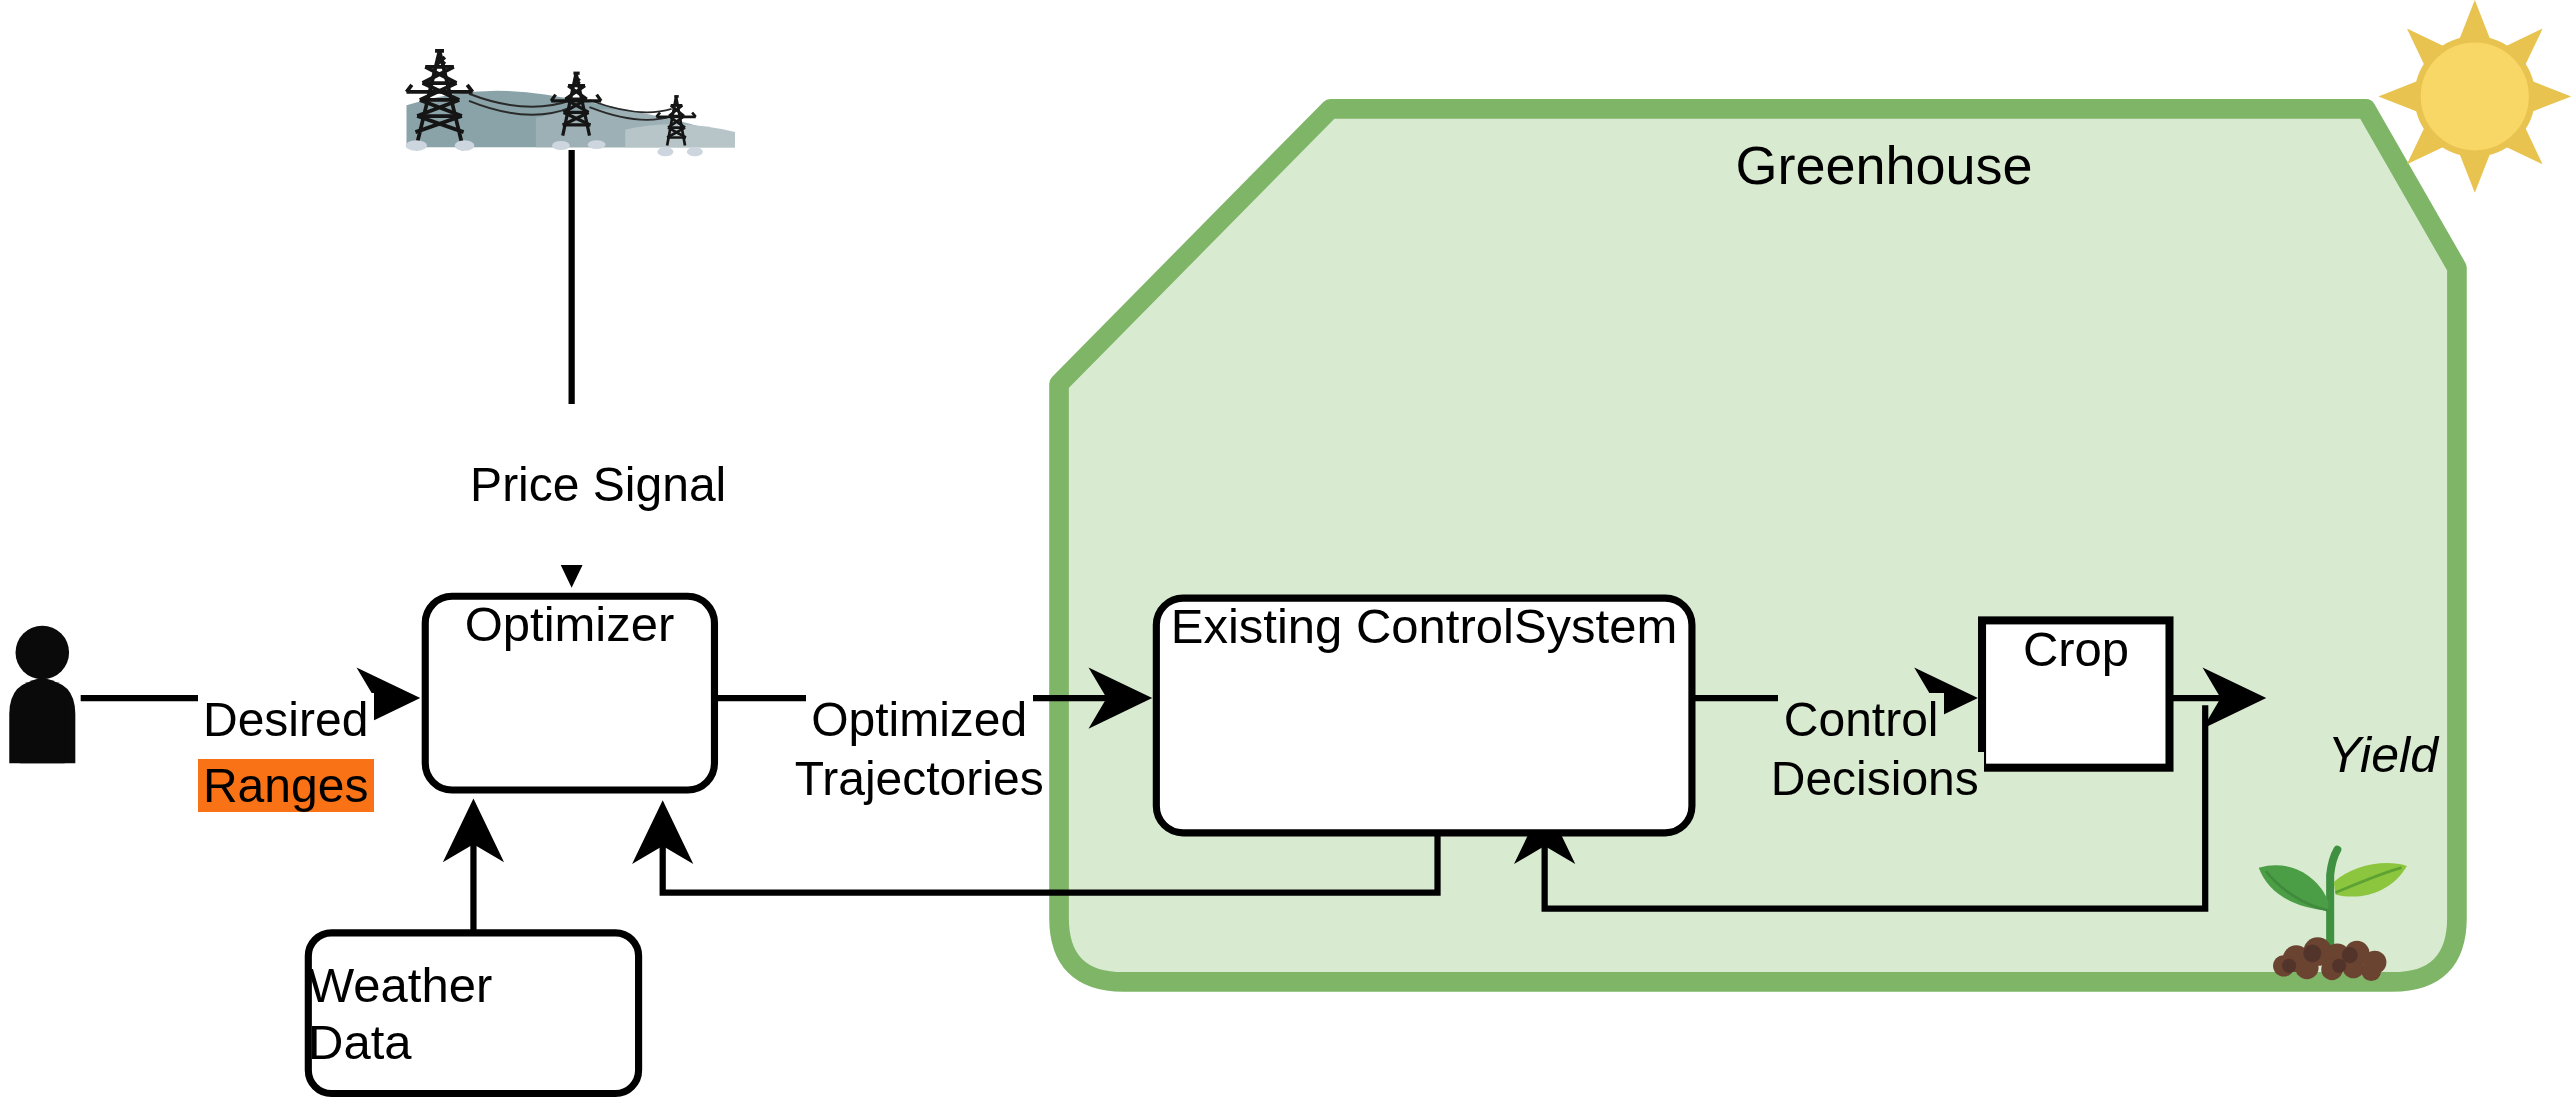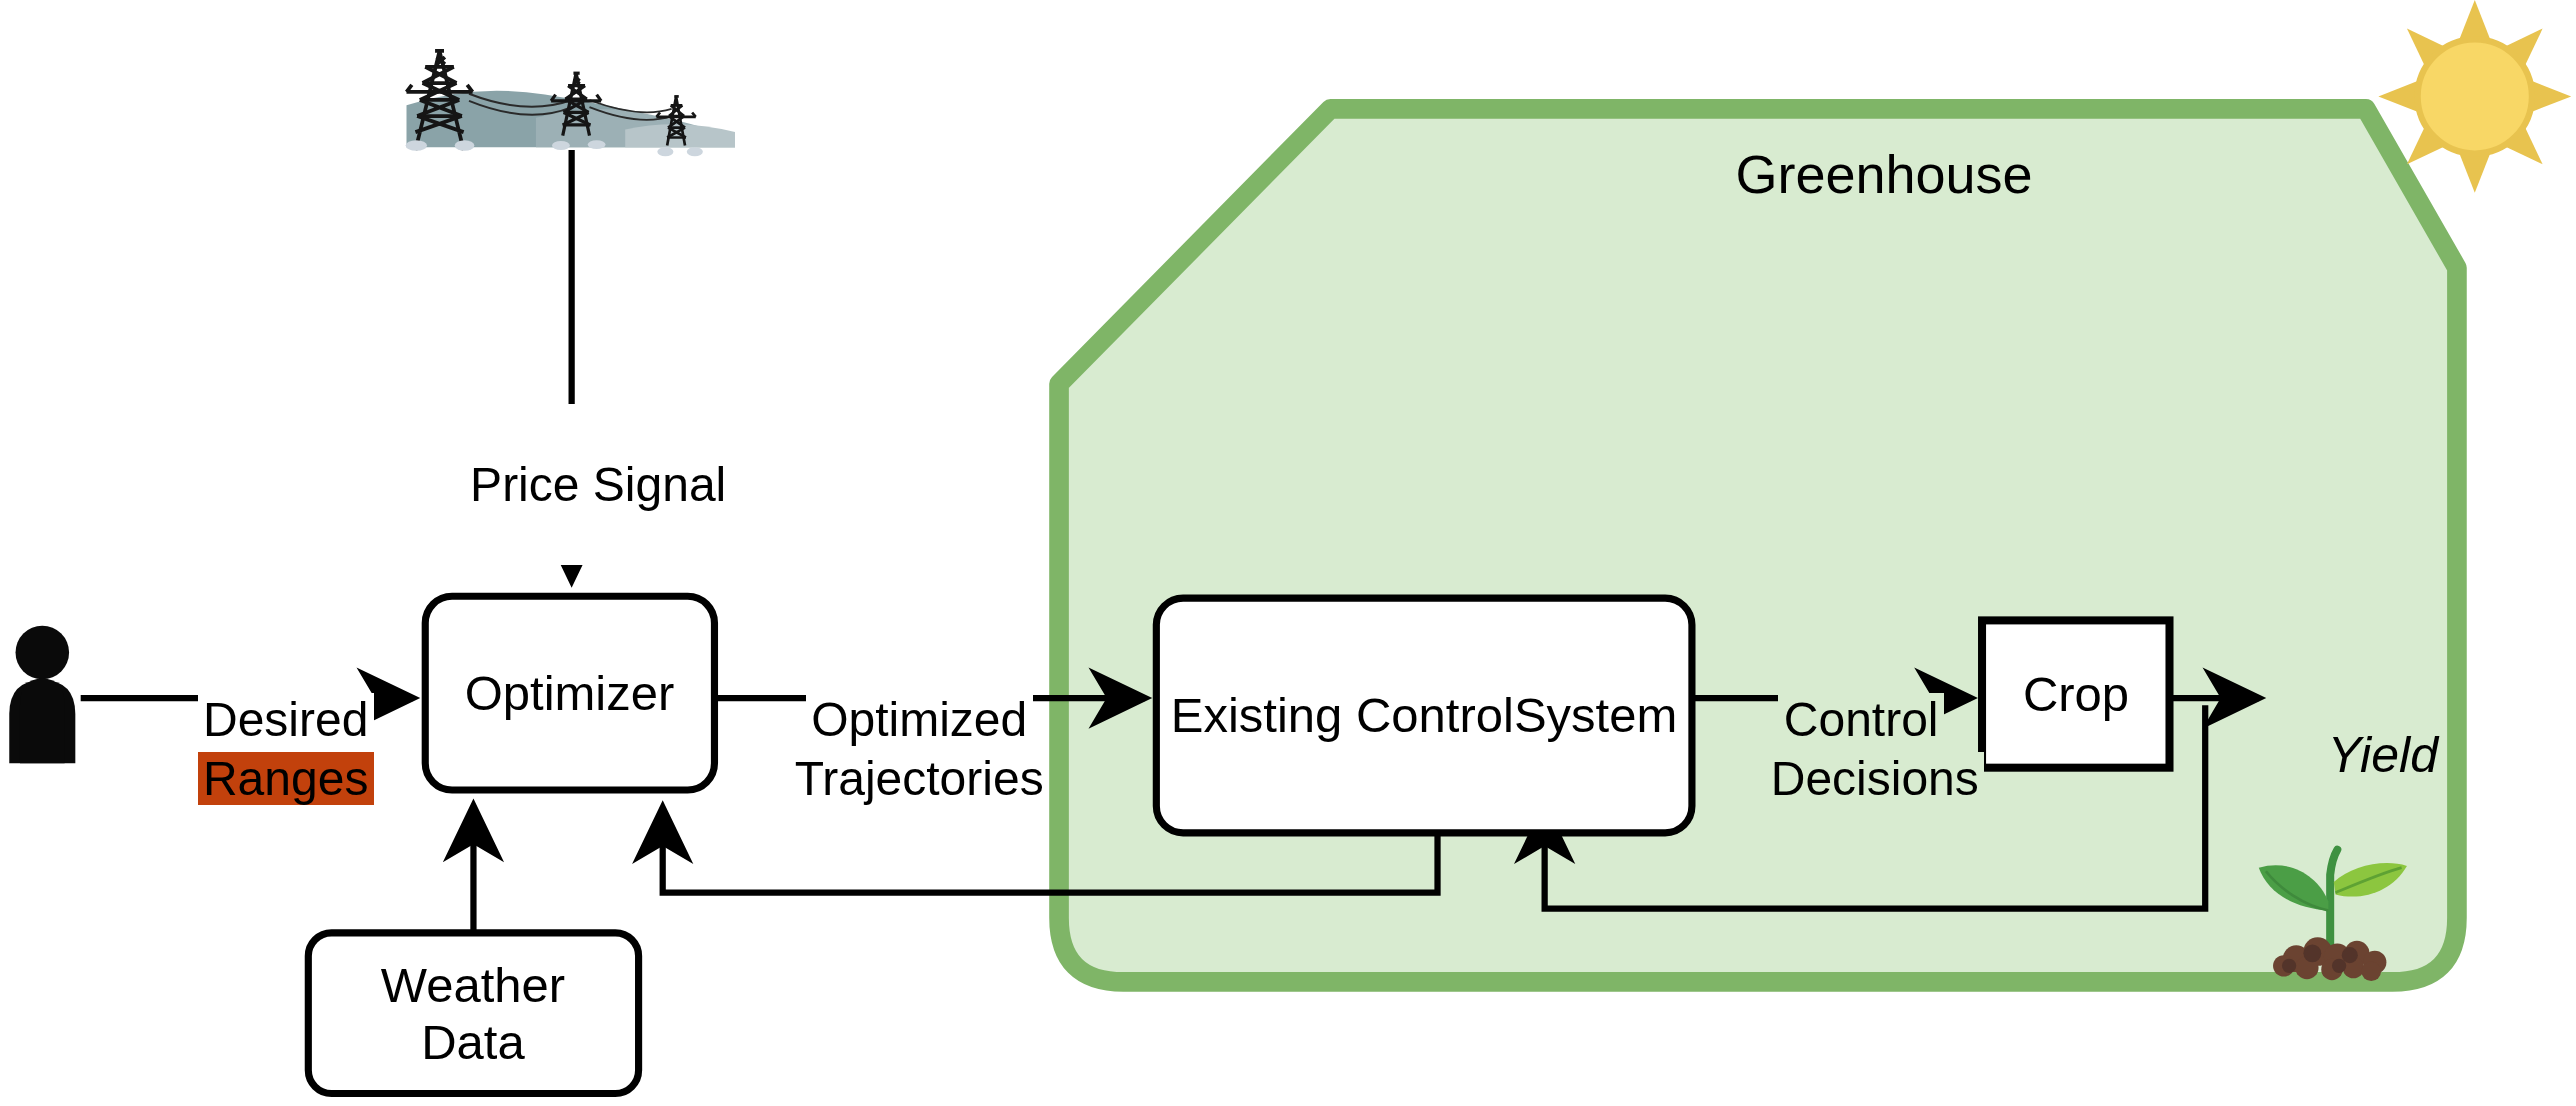--- a/index.html
+++ b/index.html
@@ -2,21 +2,21 @@
 <html style="font-size:14.3px"><head>
 <meta charset="utf-8">
 <title>Greenhouse Control Block Diagram</title>
 <style>
   html,body{margin:0;padding:0;background:#ffffff;}
   body{font-family:"Liberation Sans", sans-serif;}
   #stage{position:relative;width:2576px;height:1106px;background:#ffffff;overflow:hidden;}
   #stage svg.layer{position:absolute;left:0;top:0;width:2576px;height:1106px;}
   .lbl{position:absolute;font-family:"Liberation Sans", sans-serif;color:#000;white-space:pre;line-height:1.12;}
   .ctr{text-align:center;}
-  .boxtext{position:absolute;display:flex;align-items:center;justify-content:center;text-align:center;font-size:49px;color:#000;line-height:1.15;}
+  .boxtext{position:absolute;display:flex;align-items:flex-start;justify-content:center;text-align:center;font-size:49px;color:#000;line-height:1.15;}
 </style>
 </head>
 <body>
 
 <div id="stage">
 
   <svg class="layer" viewBox="0 0 2885 1239">
     <defs>
       <clipPath id="ghclip">
         <path d="M 1490,122 L 2650,122 L 2752,300 L 2752,1028 Q 2752,1100 2680,1100 L 1258,1100 Q 1186,1100 1186,1028 L 1186,430 Z"></path>
@@ -185,21 +185,21 @@
   <div class="boxtext" style="left:1982px;top:621px;width:188px;height:147px;">
     <span>Crop</span>
   </div>
 
   <div class="lbl ctr" style="left:375px;top:404px;width:393px;font-size:48px;background:#fff;">
     <span>Price Signal</span>
   </div>
 
   <div class="lbl ctr" style="left:116px;top:639px;width:286px;font-size:48px;">
     <div style="background:#fff;display:inline-block;padding:0 5.4px;"><span>Desired</span></div>
-    <div style="background:#c2410c;display:inline-block;padding:0 5.4px;margin-top:5px;"><span>Ranges</span></div>
+    <div style="background:#f97316;display:inline-block;padding:0 5.4px;margin-top:12px;"><span>Ranges</span></div>
   </div>
 
   <div class="lbl ctr" style="left:714px;top:639px;width:357px;font-size:48px;">
     <div style="background:#fff;display:inline-block;padding:0 5.4px;"><span>Optimized</span></div>
     <div style="background:#fff;display:inline-block;padding:0 5.4px;margin-top:5.4px;"><span>Trajectories</span></div>
   </div>
 
   <div class="lbl ctr" style="left:1696px;top:639px;width:277px;font-size:48px;">
     <div style="background:#d8ebd0;display:inline-block;padding:0 5.4px;"><span>Control</span></div>
     <div style="background:#d8ebd0;display:inline-block;padding:0 5.4px;margin-top:5.4px;margin-left:16px;"><span>Decisions</span></div>

